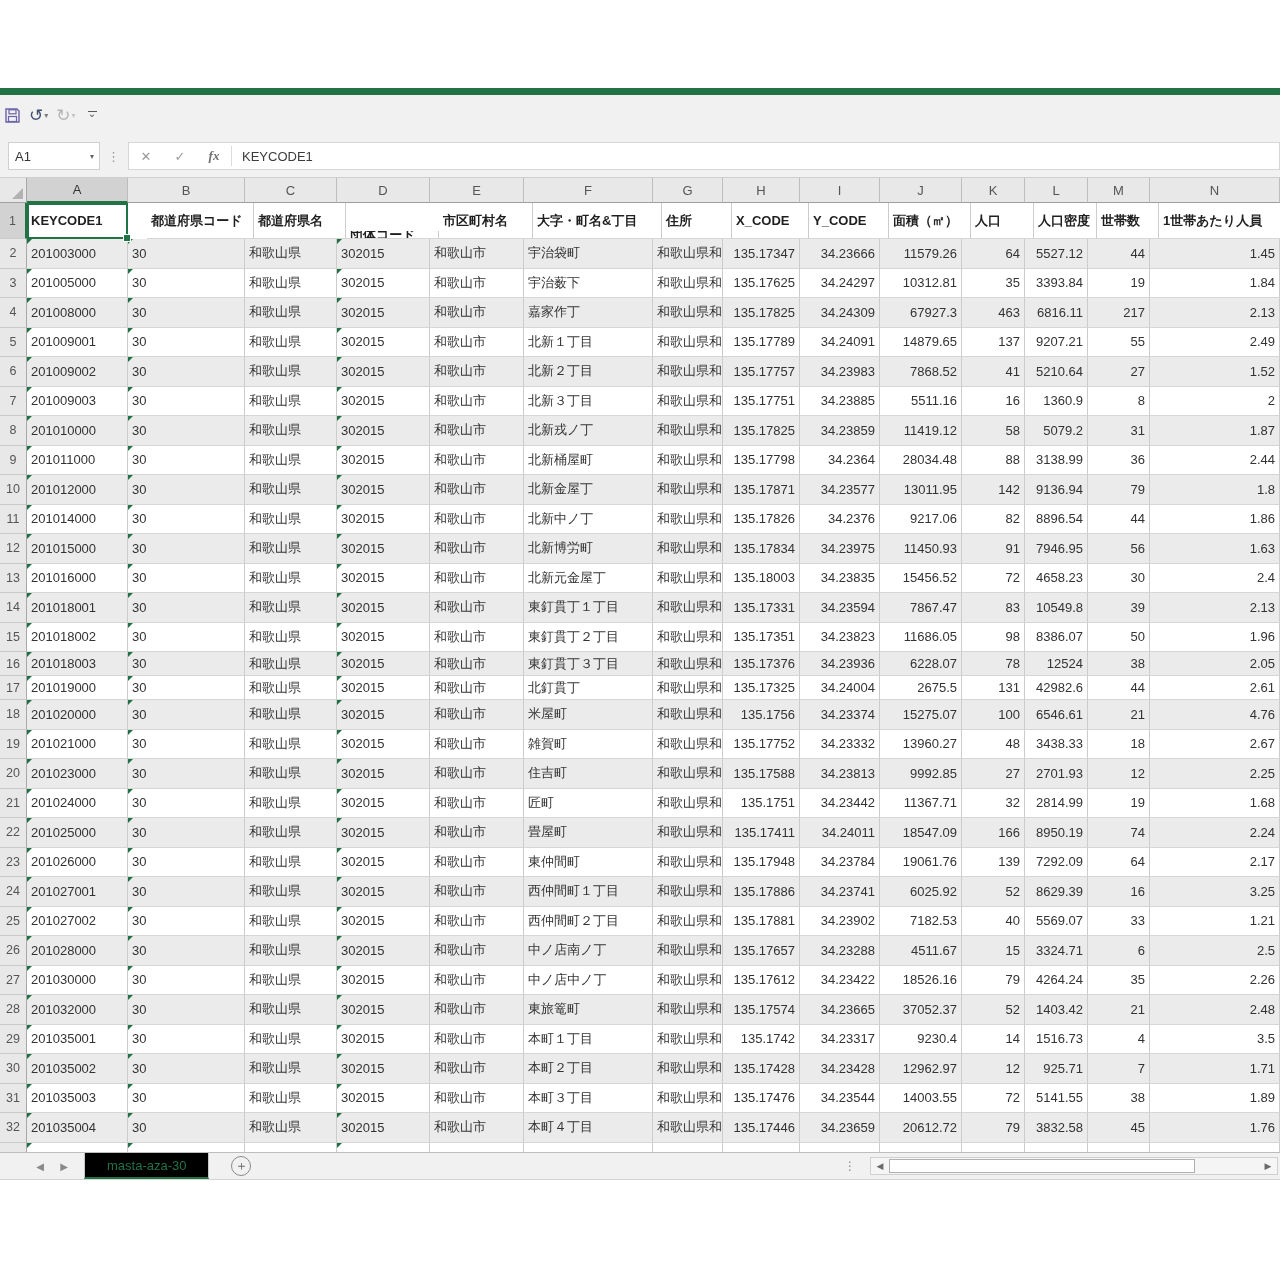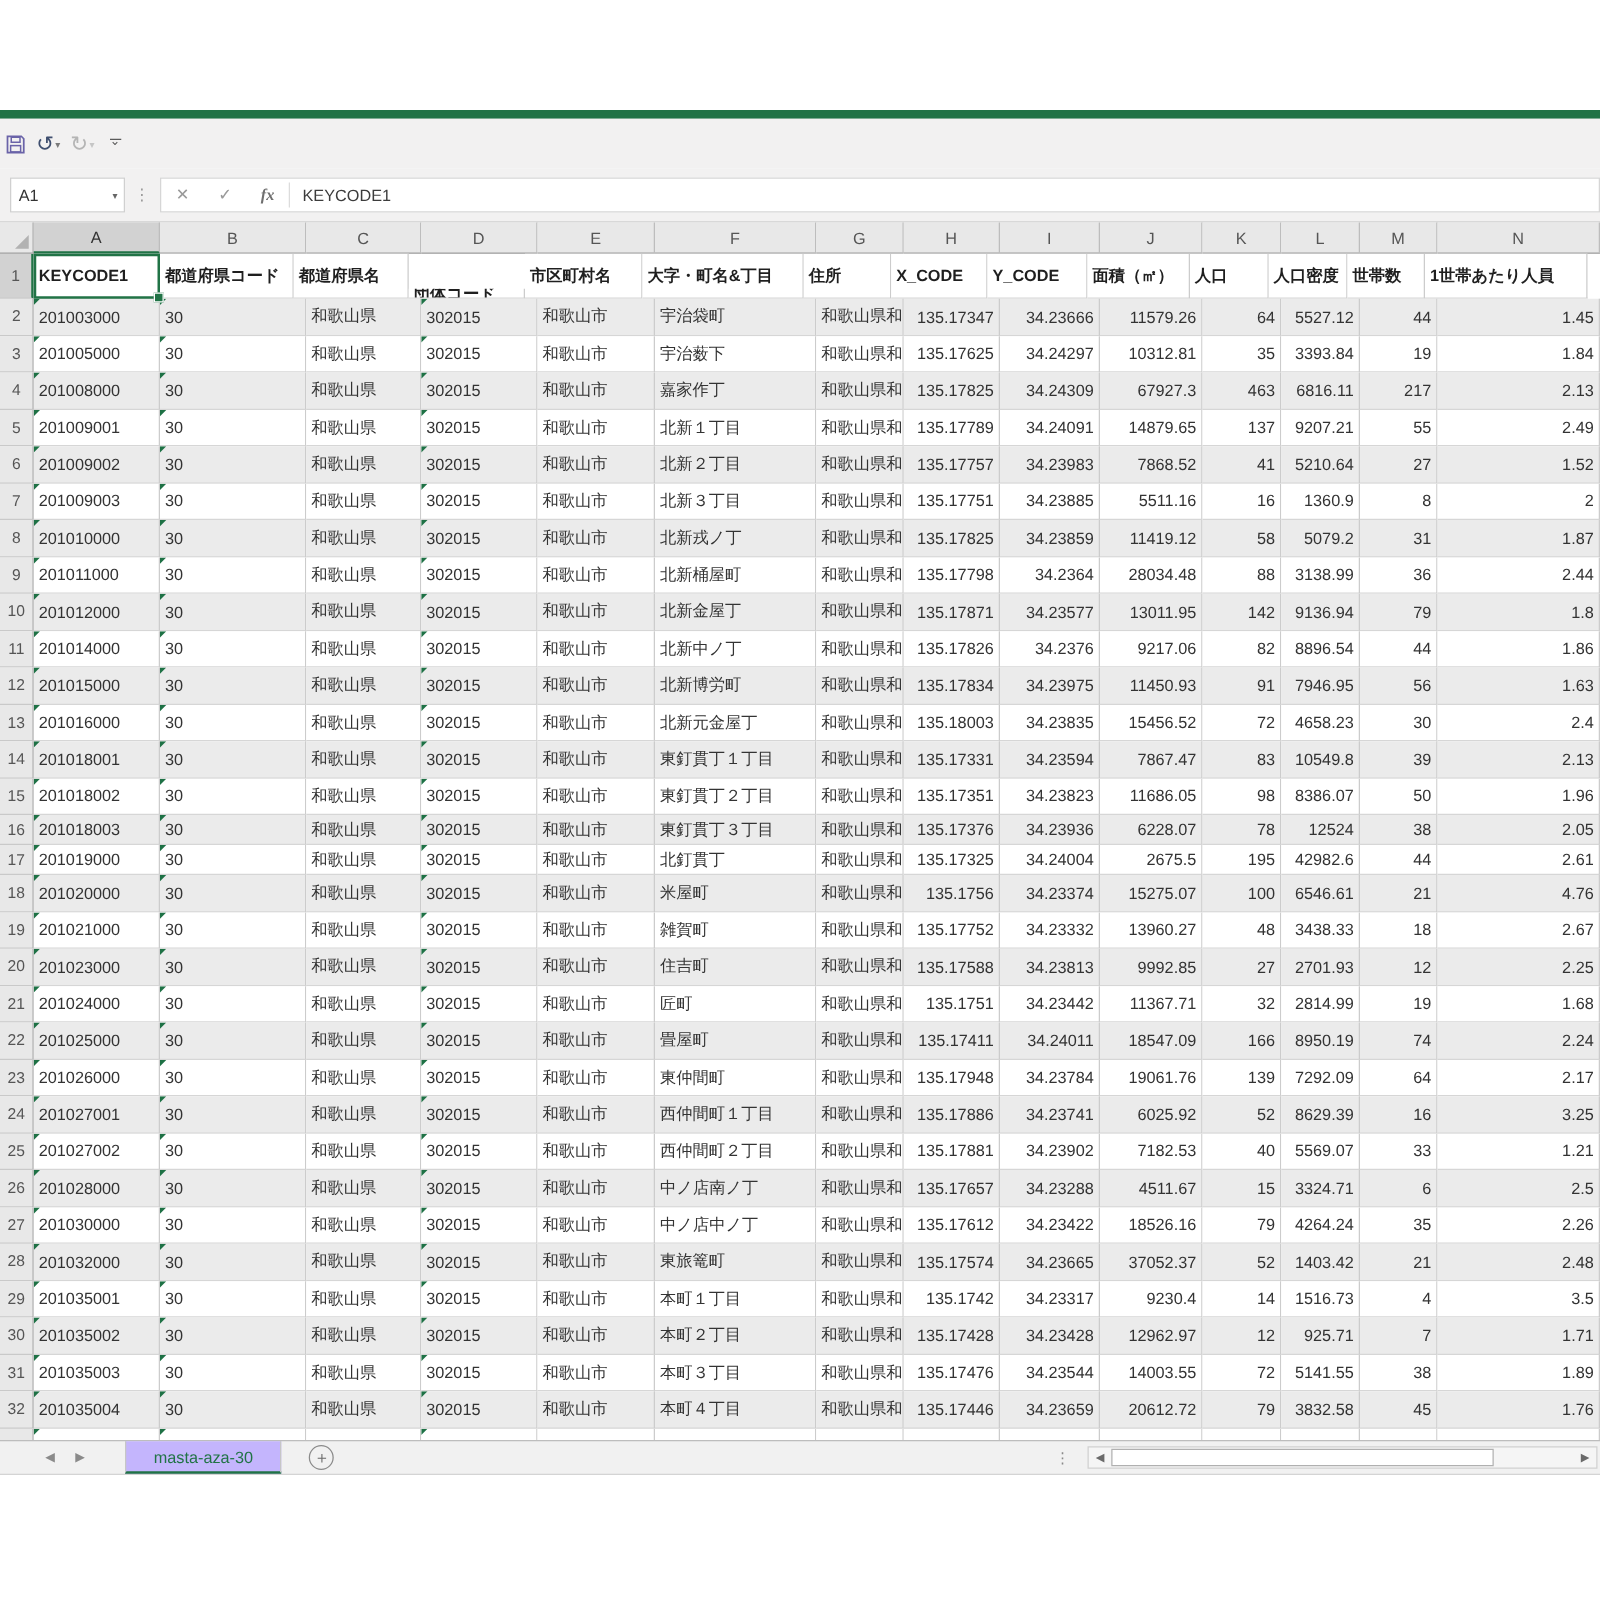--- a/index.html
+++ b/index.html
@@ -52,23 +52,23 @@
                border-top:5px solid #1e7145;border-right:5px solid transparent;}
   .select-all{position:absolute;right:3px;bottom:3px;width:0;height:0;
               border-bottom:11px solid #b2b2b2;border-left:11px solid transparent;}
   .sel-overlay{position:absolute;border:2px solid #217346;box-sizing:border-box;pointer-events:none;}
   .fill-handle{position:absolute;width:6px;height:6px;background:#217346;border:1px solid #fff;box-sizing:content-box;}
 
   .tabbar{position:absolute;left:0;top:1152px;width:1280px;height:28px;background:#f1f1f1;
           border-top:1px solid #bdbdbd;border-bottom:1px solid #d4d4d4;box-sizing:border-box;
           display:flex;align-items:center;}
   .tab-nav{color:#8a8a8a;font-size:10px;width:24px;text-align:center;}
-  .sheet-tab{height:100%;background:#c4b5fd;border-left:1px solid #c6c6c6;border-right:1px solid #c6c6c6;
+  .sheet-tab{height:100%;background:#000000;border-left:1px solid #c6c6c6;border-right:1px solid #c6c6c6;
              border-bottom:2px solid #217346;box-sizing:border-box;display:flex;align-items:center;
-             padding:0 22px;margin-left:24px;}
+             padding:0 22px;margin-left:8px;}
   .sheet-tab span{color:#217346;font-size:13px;}
   .add-sheet{width:18px;height:18px;border:1px solid #8a8a8a;border-radius:50%;color:#6a6a6a;
              display:flex;align-items:center;justify-content:center;font-size:13px;margin-left:22px;}
   .hscroll-dots{color:#8a8a8a;font-size:12px;margin-left:auto;margin-right:14px;}
   .hscroll{width:408px;height:18px;display:flex;align-items:center;margin-right:2px;
            border:1px solid #d0d0d0;background:#f5f5f5;box-sizing:border-box;}
   .hs-arrow{width:18px;text-align:center;color:#6a6a6a;font-size:9px;}
   .hs-thumb{height:14px;background:#fff;border:1px solid #b0b0b0;box-sizing:border-box;flex:none;}
   .hs-track{flex:1;}
   .bottom-white{position:absolute;left:0;top:1181px;width:1280px;height:99px;background:#fff;}
@@ -132,21 +132,21 @@
       <div class="cell" style="width: 80px;">I</div>
       <div class="cell" style="width: 82px;">J</div>
       <div class="cell" style="width: 63px;">K</div>
       <div class="cell" style="width: 63px;">L</div>
       <div class="cell" style="width: 62px;">M</div>
       <div class="cell" style="width: 130px;">N</div>
     </div>
     <div class="grow" style="height: 36px;">
       <div class="gutter selhdr">1</div>
       <div class="cell hdr" style="width: 101px;">KEYCODE1</div>
-      <div class="cell hdr" style="width: 107px;">都道府県コード</div>
+      <div class="cell hdr" style="width: 107px; margin-left: 19px;">都道府県コード</div>
       <div class="cell hdr" style="width: 92px;">都道府県名</div>
       <div class="cell hdr" style="width: 93px; margin-top: 28px;">団体コード</div>
       <div class="cell hdr" style="width: 94px;">市区町村名</div>
       <div class="cell hdr" style="width: 129px;">大字・町名&amp;丁目</div>
       <div class="cell hdr" style="width: 70px;">住所</div>
       <div class="cell hdr" style="width: 77px;">X_CODE</div>
       <div class="cell hdr" style="width: 80px;">Y_CODE</div>
       <div class="cell hdr" style="width: 82px;">面積（㎡）</div>
       <div class="cell hdr" style="width: 63px;">人口</div>
       <div class="cell hdr" style="width: 63px;">人口密度</div>
@@ -413,21 +413,21 @@
       <div class="cell tri" style="width: 101px;">201019000</div>
       <div class="cell tri" style="width: 117px;">30</div>
       <div class="cell" style="width: 92px;">和歌山県</div>
       <div class="cell tri" style="width: 93px;">302015</div>
       <div class="cell" style="width: 94px;">和歌山市</div>
       <div class="cell" style="width: 129px;">北釘貫丁</div>
       <div class="cell" style="width: 70px;">和歌山県和</div>
       <div class="cell num" style="width: 77px;">135.17325</div>
       <div class="cell num" style="width: 80px;">34.24004</div>
       <div class="cell num" style="width: 82px;">2675.5</div>
-      <div class="cell num" style="width: 63px;">195</div>
+      <div class="cell num" style="width: 63px;">131</div>
       <div class="cell num" style="width: 63px;">42982.6</div>
       <div class="cell num" style="width: 62px;">44</div>
       <div class="cell num" style="width: 130px;">2.61</div>
     </div>
     <div class="grow band" style="height: 29.5px;">
       <div class="gutter">18</div>
       <div class="cell tri" style="width: 101px;">201020000</div>
       <div class="cell tri" style="width: 117px;">30</div>
       <div class="cell" style="width: 92px;">和歌山県</div>
       <div class="cell tri" style="width: 93px;">302015</div>

